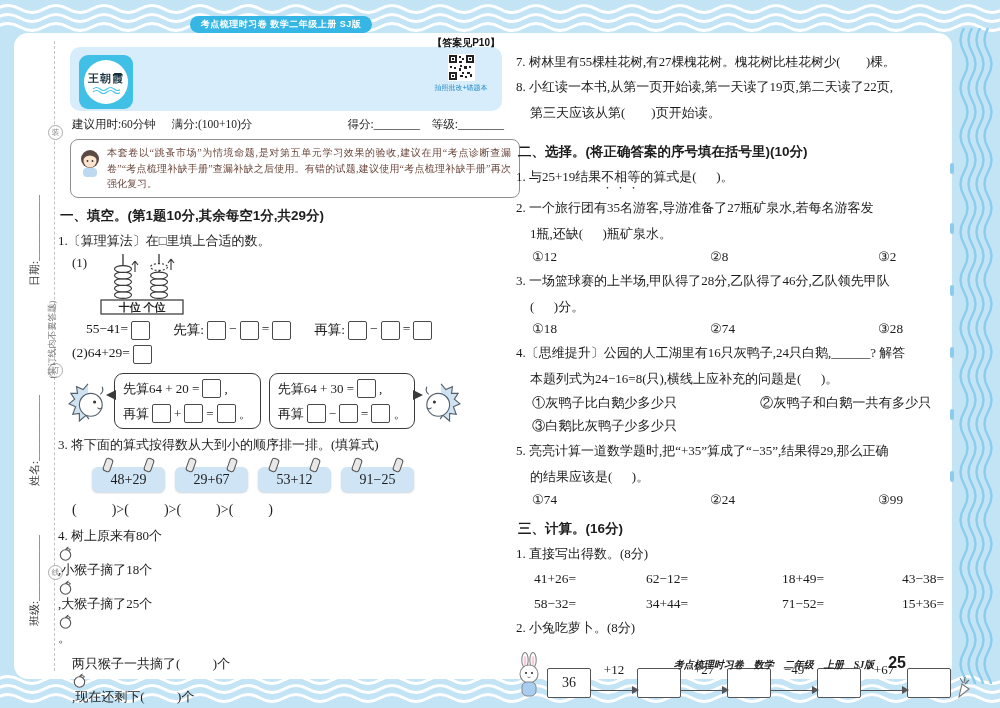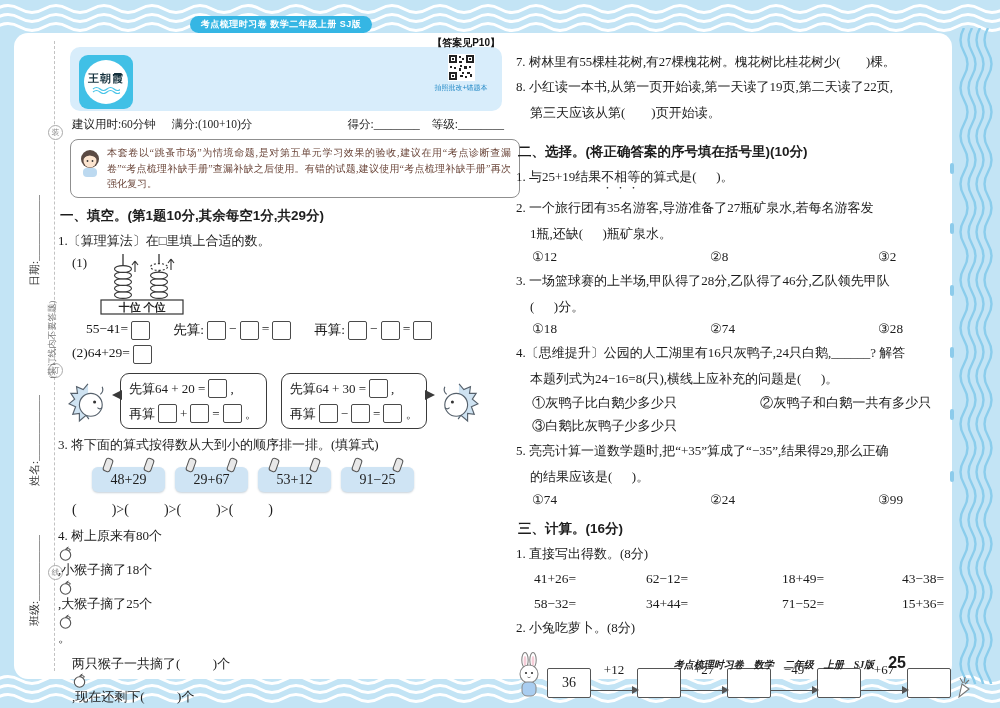--- a/index.html
+++ b/index.html
@@ -45,21 +45,21 @@
   
   .h1{font:bold 13.5px "Liberation Sans",sans-serif;margin:9px 0 0 2px;white-space:pre-wrap;}
   .line{font-size:13px;line-height:1.45;margin-top:7px;white-space:pre-wrap;}
   .ind{margin-left:14px;}
   .sq{width:17px;height:17px;border:1.3px solid #4a4a4a;border-radius:2px;display:inline-block;margin:0 3px;flex:0 0 auto;background:#fff;}
   .eqrow{display:flex;margin:5px 0 0 28px;font-size:13.5px;white-space:pre;}
   .grp{margin-left:20px;}
   
   .abacus{margin:2px 0 0 34px;}
   
-  .bubrow{display:flex;align-items:center;margin:9px 0 0 10px;gap:14px;}
+  .bubrow{display:flex;align-items:center;margin:9px 0 0 10px;gap:8px;}
   .bubble{position:relative;border:1.4px solid #3a3a3a;border-radius:9px;padding:2px 8px;font-size:13px;background:#fff;}
   .brow{display:flex;align-items:center;height:25px;white-space:pre;}
   .tail-l::before{content:"";position:absolute;left:-9px;top:16px;border-top:5px solid transparent;
       border-bottom:5px solid transparent;border-right:10px solid #3a3a3a;}
   .tail-r::before{content:"";position:absolute;right:-9px;top:16px;border-top:5px solid transparent;
       border-bottom:5px solid transparent;border-left:10px solid #3a3a3a;}
   
   .cards{display:flex;gap:10px;margin:12px 0 0 34px;}
   .card{position:relative;width:73px;height:25px;background:#cfe4f4;border-radius:6px;text-align:center;
         line-height:25px;font-size:14px;box-shadow:0 1px 2px rgba(40,80,110,.25);}

